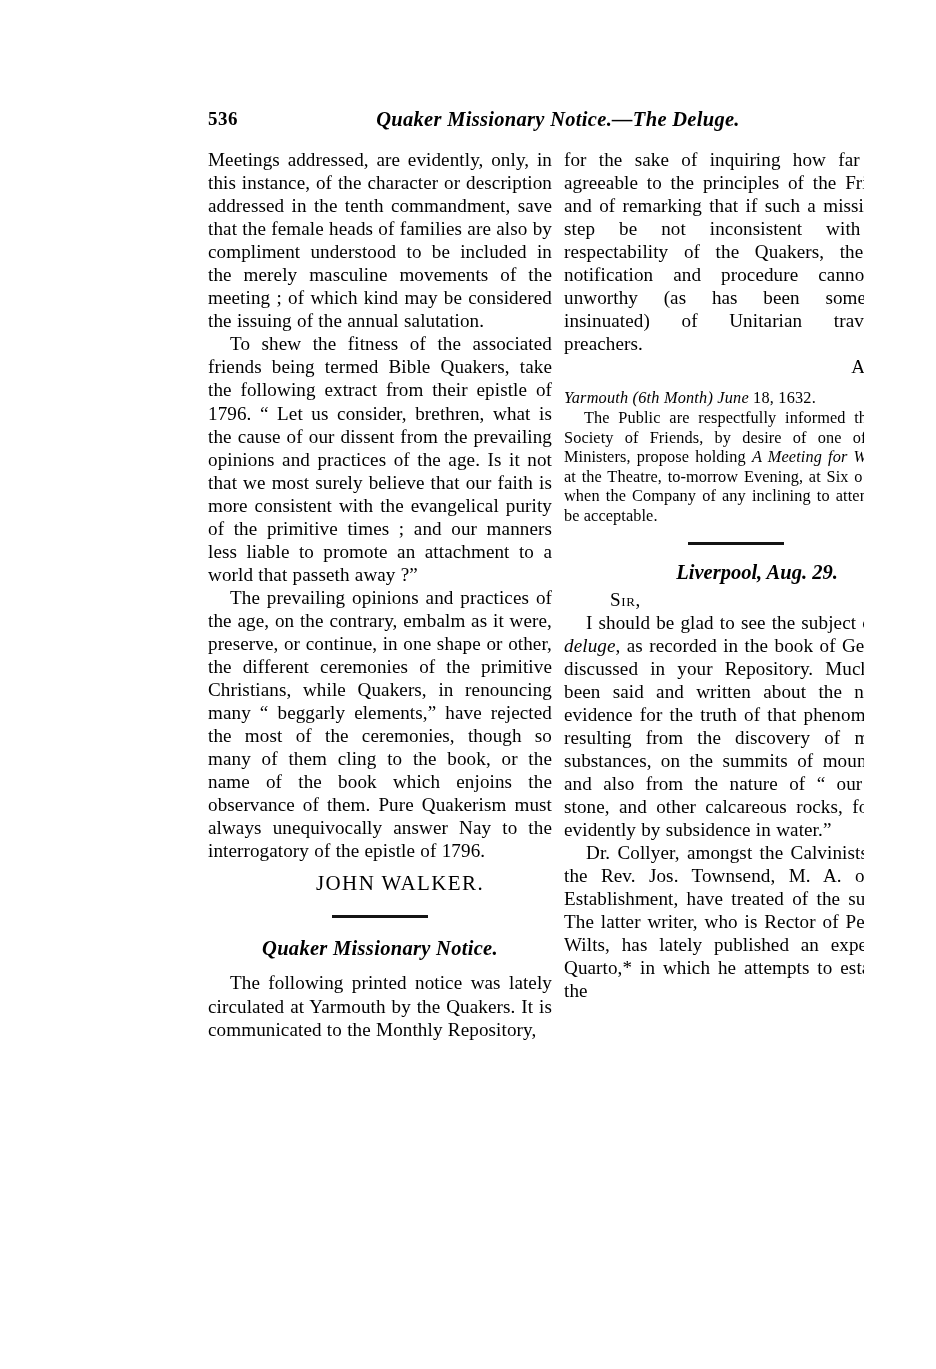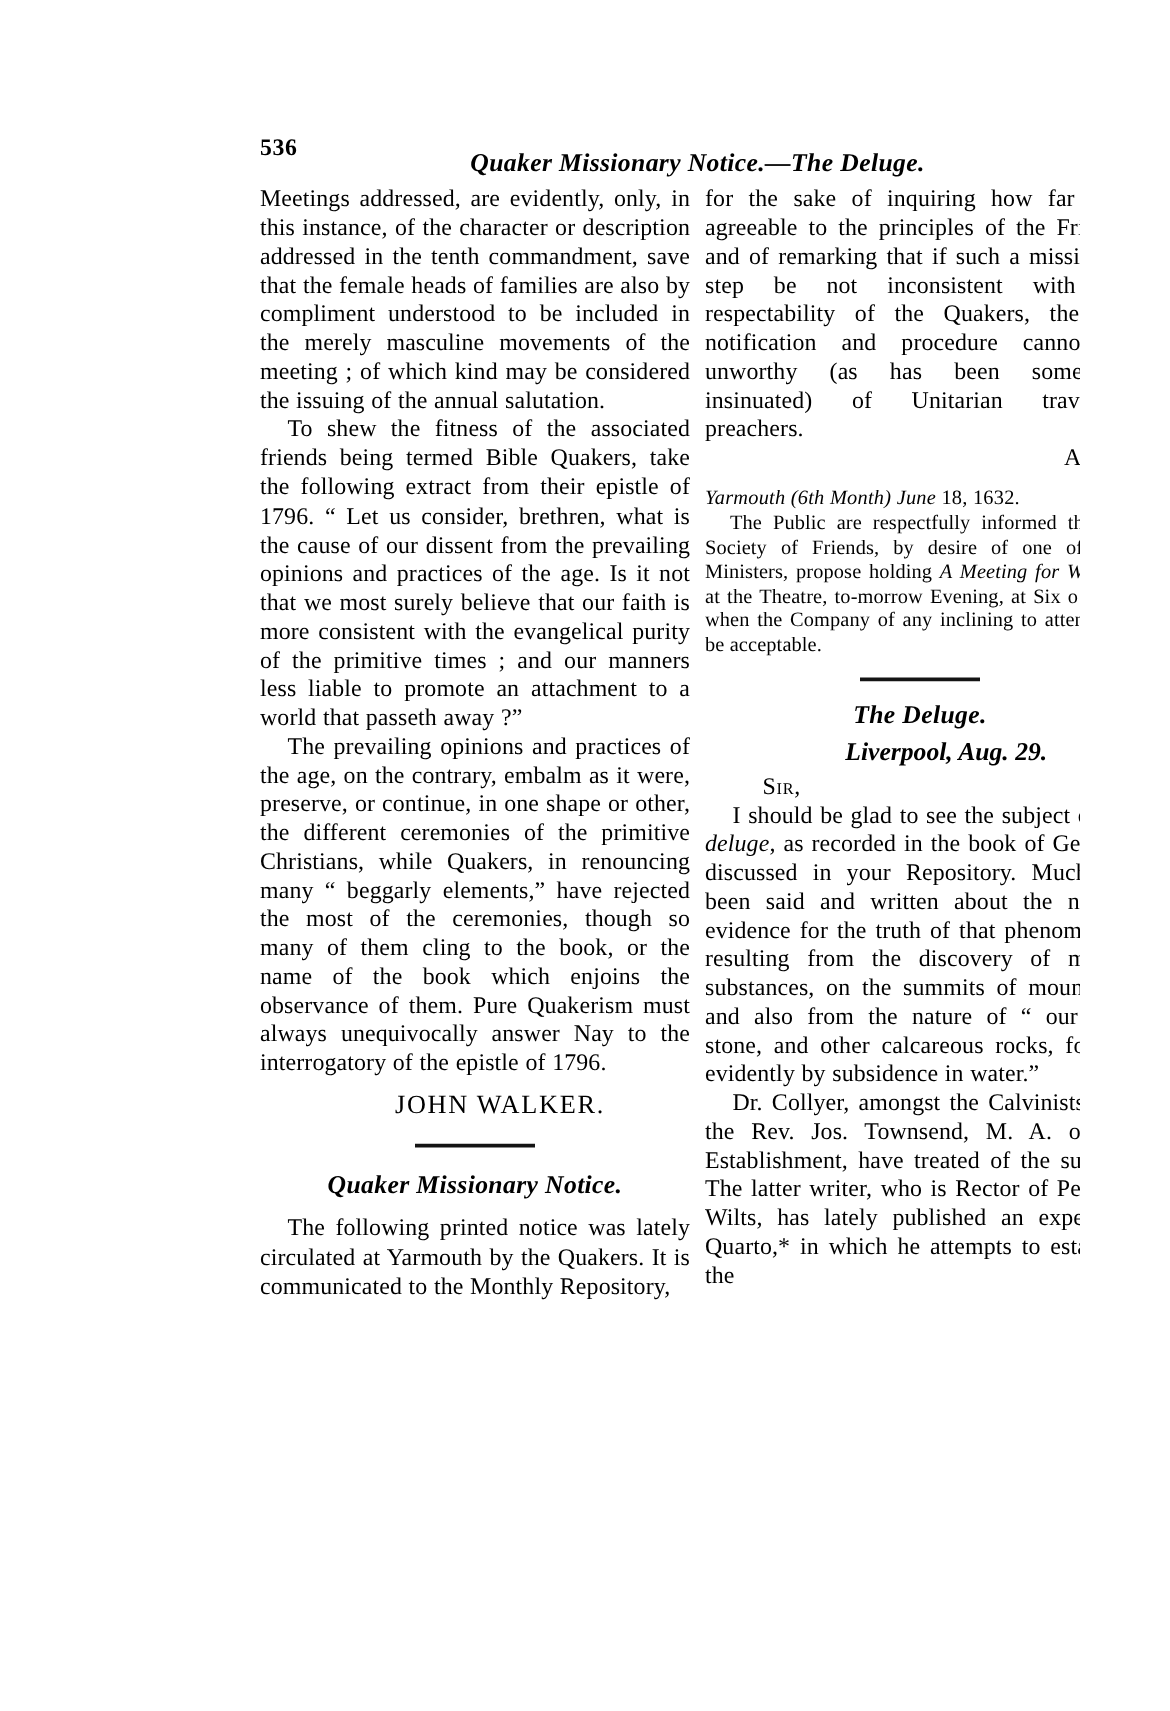--- a/index.html
+++ b/index.html
@@ -30,21 +30,21 @@
     position: absolute;
     left: 0;
     top: 0;
     font-size: 19px;
     font-weight: 600;
     letter-spacing: 0.5px;
   }
   .runtitle {
     position: absolute;
     left: 0;
-    top: 12px;
+    top: 0;
     width: 700px;
     text-align: center;
     font-style: italic;
     font-weight: 700;
     font-size: 20.5px;
     letter-spacing: 0.3px;
   }
 
   
   .cols {
@@ -208,21 +208,20 @@
       <p class="signature">A. B.</p>
 
       <div class="ad-block" style="margin-top:10px">
         <p class="ad-date"><span class="it">Yarmouth (6th Month) June</span><span> 18, 1632.</span></p>
 
         <p class="ad-body"><span>The Public are respectfully informed that the Society of Friends, by desire of one of their Ministers, propose holding </span><span class="it">A Meeting for Worship</span><span> at the Theatre, to-morrow Evening, at Six o’clock, when the Company of any inclining to attend will be acceptable.</span></p>
       </div>
 
       <div class="rule-short tight"></div>
 
-      <h2 class="sect-head">The Deluge.</h2>
 
       <p class="sect-sub">Liverpool, Aug. 29.</p>
 
       <p class="salutation">Sir,</p>
 
       <p class="body indent"><span>I should be glad to see the subject of the </span><span style="font-style:italic">deluge</span><span>, as recorded in the book of Genesis, discussed in your Repository. Much has been said and written about the natural evidence for the truth of that phenomenon, resulting from the discovery of marine substances, on the summits of mountains, and also from the nature of “ our lime stone, and other calcareous rocks, formed evidently by subsidence in water.”</span></p>
 
       <p class="body indent">Dr. Collyer, amongst the Calvinists, and the Rev. Jos. Townsend, M. A. of the Establishment, have treated of the subject. The latter writer, who is Rector of Pewsey, Wilts, has lately published an expensive Quarto,* in which he attempts to establish the</p>
 
     </div>

